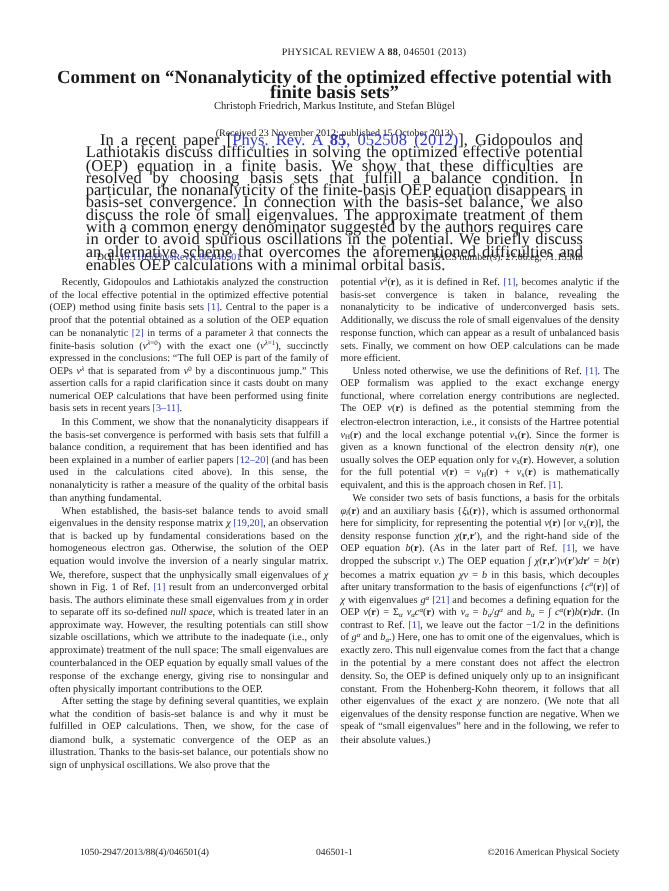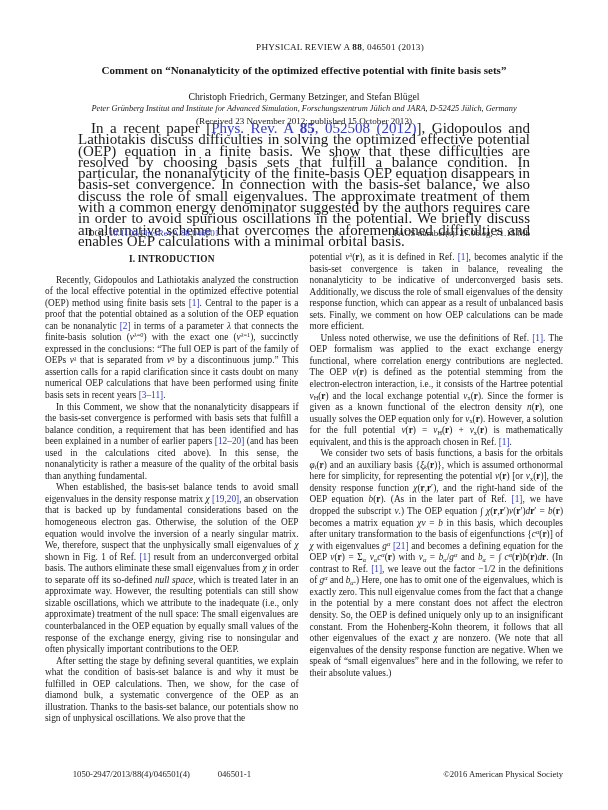--- a/index.html
+++ b/index.html
@@ -11,21 +11,21 @@
     color:#1a1a1a;
     overflow:hidden;
     margin:0 auto;
   }
   .journal-header{
     position:absolute;top:42px;left:0;width:608px;
     text-align:center;font-size:9.2px;letter-spacing:.2px;margin-left:36px;
   }
   .paper-title{
     position:absolute;top:63px;left:44px;width:520px;
-    text-align:center;font-weight:bold;font-size:11px;line-height:14px;
+    text-align:center;font-weight:bold;font-size:17px;line-height:14px;
   }
   .authors{
     position:absolute;top:91px;left:44px;width:520px;
     text-align:center;font-size:9.7px;
   }
   .affiliation{
     position:absolute;top:104px;left:24px;width:560px;
     text-align:center;font-style:italic;font-size:8.3px;
   }
   .received{
@@ -57,52 +57,50 @@
   .sec-heading.second{margin:21px 0 11px 0;}
   .col p{margin:0;text-indent:11px;}
   .col p.no-indent{text-indent:0;}
   sup{font-size:68%;line-height:0;vertical-align:baseline;position:relative;top:-0.45em;}
   sub{font-size:68%;line-height:0;vertical-align:baseline;position:relative;top:0.25em;}
   .footer{
     position:absolute;top:769px;left:45px;width:518px;
     display:flex;font-size:8.7px;
   }
   .footer .f-left{flex:1;text-align:center;}
-  .footer .f-center{flex:1;}
+  .footer .f-center{flex:1;text-align:center;}
   .footer .f-right{flex:1;text-align:right;}
 </style>
 </head>
 <body>
 
 <div class="page">
 
   <div class="journal-header">PHYSICAL REVIEW A <b>88</b>, 046501 (2013)</div>
 
   <div class="paper-title">Comment on “Nonanalyticity of the optimized effective potential with finite basis sets”</div>
 
-  <div class="authors">Christoph Friedrich, Germany Betzinger, and Stefan Blügel</div>
+  <div class="authors">Christoph Friedrich, Markus Institute, and Stefan Blügel</div>
 
-  <div class="affiliation">Peter Grünberg Institut and Institute for Advanced Simulation, Forschungszentrum Jülich and JARA, D-52425 Jülich, Germany</div>
 
   <div class="received">(Received 23 November 2012; published 15 October 2013)</div>
 
   <div class="abstract">In a recent paper [<span class="cite">Phys. Rev. A <b>85</b>, 052508 (2012)</span>], Gidopoulos and Lathiotakis discuss difficulties in solving the optimized effective potential (OEP) equation in a finite basis. We show that these difficulties are resolved by choosing basis sets that fulfill a balance condition. In particular, the nonanalyticity of the finite-basis OEP equation disappears in basis-set convergence. In connection with the basis-set balance, we also discuss the role of small eigenvalues. The approximate treatment of them with a common energy denominator suggested by the authors requires care in order to avoid spurious oscillations in the potential. We briefly discuss an alternative scheme that overcomes the aforementioned difficulties and enables OEP calculations with a minimal orbital basis.</div>
 
   <div class="doi-row">
     <div class="doi-left">
       <span>DOI:</span>
       <a class="link" href="#">10.1103/PhysRevA.88.046501</a>
     </div>
     <div class="pacs">PACS number(s):  27.06.eg, 71.15.Mb</div>
   </div>
 
   <div class="columns">
 
     <div class="col">
-      <div class="sec-heading">I. INTRODUCTION</div>
       <p>Recently, Gidopoulos and Lathiotakis analyzed the construction of the local effective potential in the optimized effective potential (OEP) method using finite basis sets <span class="cite">[1]</span>. Central to the paper is a proof that the potential obtained as a solution of the OEP equation can be nonanalytic <span class="cite">[2]</span> in terms of a parameter <i>λ</i> that connects the finite-basis solution (<i>v</i><sup><i>λ</i>=0</sup>) with the exact one (<i>v</i><sup><i>λ</i>=1</sup>), succinctly expressed in the conclusions: “The full OEP is part of the family of OEPs <i>v</i><sup><i>λ</i></sup> that is separated from <i>v</i><sup>0</sup> by a discontinuous jump.” This assertion calls for a rapid clarification since it casts doubt on many numerical OEP calculations that have been performed using finite basis sets in recent years <span class="cite">[3–11]</span>.</p>
       <p>In this Comment, we show that the nonanalyticity disappears if the basis-set convergence is performed with basis sets that fulfill a balance condition, a requirement that has been identified and has been explained in a number of earlier papers <span class="cite">[12–20]</span> (and has been used in the calculations cited above). In this sense, the nonanalyticity is rather a measure of the quality of the orbital basis than anything fundamental.</p>
       <p>When established, the basis-set balance tends to avoid small eigenvalues in the density response matrix <i>χ</i> <span class="cite">[19,20]</span>, an observation that is backed up by fundamental considerations based on the homogeneous electron gas. Otherwise, the solution of the OEP equation would involve the inversion of a nearly singular matrix. We, therefore, suspect that the unphysically small eigenvalues of <i>χ</i> shown in Fig. 1 of Ref. <span class="cite">[1]</span> result from an underconverged orbital basis. The authors eliminate these small eigenvalues from <i>χ</i> in order to separate off its so-defined <i>null space</i>, which is treated later in an approximate way. However, the resulting potentials can still show sizable oscillations, which we attribute to the inadequate (i.e., only approximate) treatment of the null space: The small eigenvalues are counterbalanced in the OEP equation by equally small values of the response of the exchange energy, giving rise to nonsingular and often physically important contributions to the OEP.</p>
       <p>After setting the stage by defining several quantities, we explain what the condition of basis-set balance is and why it must be fulfilled in OEP calculations. Then, we show, for the case of diamond bulk, a systematic convergence of the OEP as an illustration. Thanks to the basis-set balance, our potentials show no sign of unphysical oscillations. We also prove that the</p>
     </div>
 
     <div class="col">
       <p class="no-indent">potential <i>v</i><sup><i>λ</i></sup>(<b>r</b>), as it is defined in Ref. <span class="cite">[1]</span>, becomes analytic if the basis-set convergence is taken in balance, revealing the nonanalyticity to be indicative of underconverged basis sets. Additionally, we discuss the role of small eigenvalues of the density response function, which can appear as a result of unbalanced basis sets. Finally, we comment on how OEP calculations can be made more efficient.</p>
       <p>Unless noted otherwise, we use the definitions of Ref. <span class="cite">[1]</span>. The OEP formalism was applied to the exact exchange energy functional, where correlation energy contributions are neglected. The OEP <i>v</i>(<b>r</b>) is defined as the potential stemming from the electron-electron interaction, i.e., it consists of the Hartree potential <i>v</i><sub>H</sub>(<b>r</b>) and the local exchange potential <i>v</i><sub>x</sub>(<b>r</b>). Since the former is given as a known functional of the electron density <i>n</i>(<b>r</b>), one usually solves the OEP equation only for <i>v</i><sub>x</sub>(<b>r</b>). However, a solution for the full potential <i>v</i>(<b>r</b>) = <i>v</i><sub>H</sub>(<b>r</b>) + <i>v</i><sub>x</sub>(<b>r</b>) is mathematically equivalent, and this is the approach chosen in Ref. <span class="cite">[1]</span>.</p>
       <p>We consider two sets of basis functions, a basis for the orbitals <i>φ</i><sub><i>i</i></sub>(<b>r</b>) and an auxiliary basis {<i>ξ</i><sub><i>k</i></sub>(<b>r</b>)}, which is assumed orthonormal here for simplicity, for representing the potential <i>v</i>(<b>r</b>) [or <i>v</i><sub>x</sub>(<b>r</b>)], the density response function <i>χ</i>(<b>r</b>,<b>r</b>′), and the right-hand side of the OEP equation <i>b</i>(<b>r</b>). (As in the later part of Ref. <span class="cite">[1]</span>, we have dropped the subscript <i>v</i>.) The OEP equation ∫ <i>χ</i>(<b>r</b>,<b>r</b>′)<i>v</i>(<b>r</b>′)<i>d</i><b>r</b>′ = <i>b</i>(<b>r</b>) becomes a matrix equation <i>χv</i> = <i>b</i> in this basis, which decouples after unitary transformation to the basis of eigenfunctions {<i>c</i><sup><i>α</i></sup>(<b>r</b>)] of <i>χ</i> with eigenvalues <i>g</i><sup><i>α</i></sup> <span class="cite">[21]</span> and becomes a defining equation for the OEP <i>v</i>(<b>r</b>) = Σ<sub><i>α</i></sub> <i>v</i><sub><i>α</i></sub><i>c</i><sup><i>α</i></sup>(<b>r</b>) with <i>v</i><sub><i>α</i></sub> = <i>b</i><sub><i>α</i></sub>/<i>g</i><sup><i>α</i></sup> and <i>b</i><sub><i>α</i></sub> = ∫ <i>c</i><sup><i>α</i></sup>(<b>r</b>)<i>b</i>(<b>r</b>)<i>d</i><b>r</b>. (In contrast to Ref. <span class="cite">[1]</span>, we leave out the factor −1/2 in the definitions of <i>g</i><sup><i>α</i></sup> and <i>b</i><sub><i>α</i></sub>.) Here, one has to omit one of the eigenvalues, which is exactly zero. This null eigenvalue comes from the fact that a change in the potential by a mere constant does not affect the electron density. So, the OEP is defined uniquely only up to an insignificant constant. From the Hohenberg-Kohn theorem, it follows that all other eigenvalues of the exact <i>χ</i> are nonzero. (We note that all eigenvalues of the density response function are negative. When we speak of “small eigenvalues” here and in the following, we refer to their absolute values.)</p>

